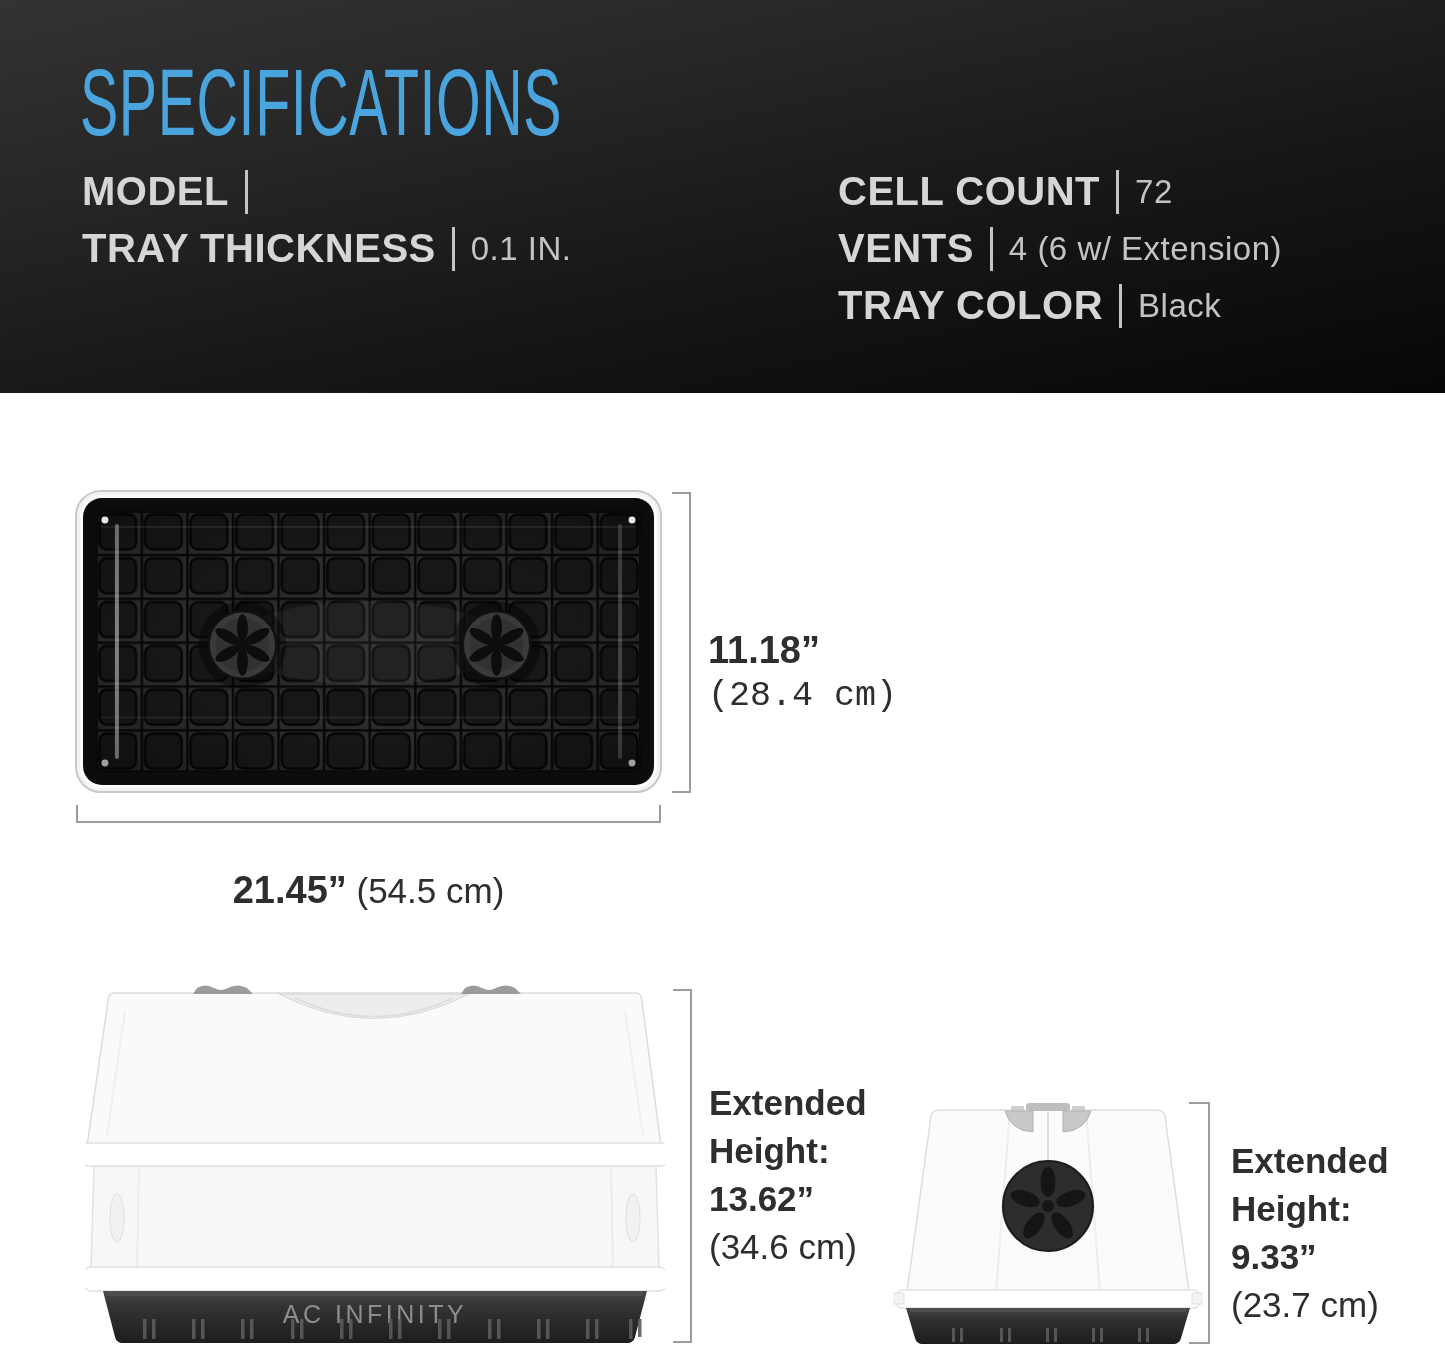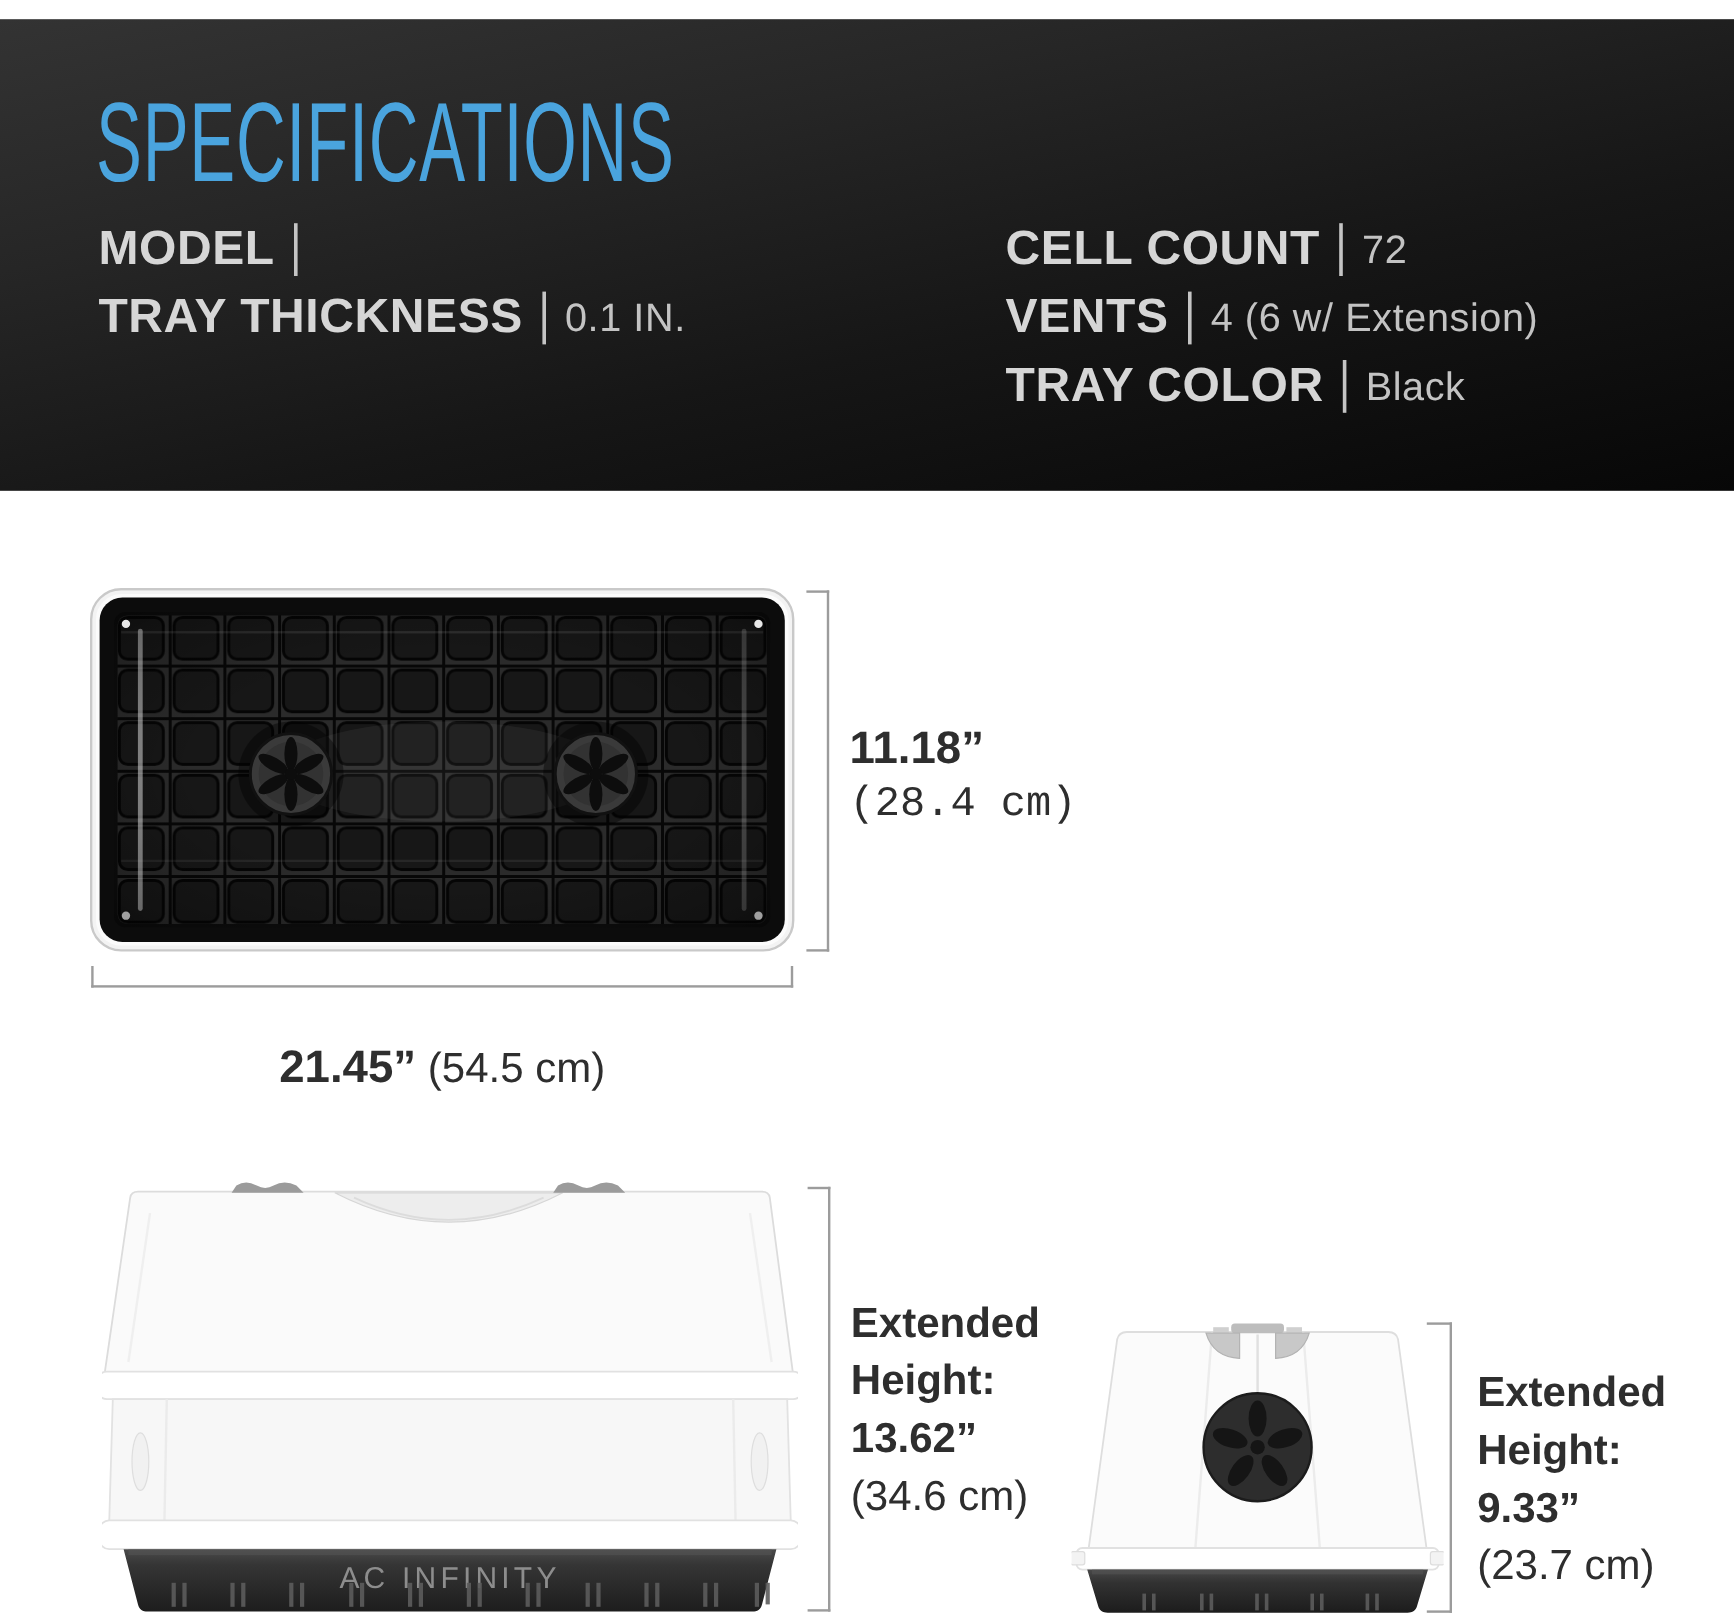--- a/index.html
+++ b/index.html
@@ -5,21 +5,21 @@
   * { box-sizing: border-box; margin: 0; padding: 0; }
   html, body { background: #ffffff; }
   body { font-family: "Liberation Sans", sans-serif; }
   #stage {
     position: relative; width: 1445px; height: 1350px;
     background: #ffffff; overflow: hidden;
   }
 
   
   .hero {
-    position: absolute; left: 0; top: 16px; width: 1445px; height: 393px;
+    position: absolute; left: 0; top: 0; width: 1445px; height: 393px;
     background: linear-gradient(168deg, #333333 0%, #262626 30%, #161616 62%, #070707 100%);
     text-align: center;
   }
   .hero-title {
     position: absolute; left: 80px; top: 56px;
     font-size: 94px; line-height: 1; font-weight: 400;
     color: #4AA4DE; letter-spacing: 1px; white-space: nowrap;
     transform: scaleX(0.61); transform-origin: left top;
   }
   .spec-col { position: absolute; top: 163px; }
@@ -33,21 +33,21 @@
   
   .bracket { position: absolute; border: 0 solid #9c9c9c; }
   #br-tray-h { left: 672px; top: 492px; width: 19px;  height: 301px; border-top-width: 2px; border-right-width: 2px; border-bottom-width: 2px; }
   #br-tray-w { left: 76px;  top: 805px; width: 585px; height: 18px;  border-left-width: 2px; border-right-width: 2px; border-bottom-width: 2px; }
   #br-ext    { left: 673px; top: 989px; width: 19px;  height: 354px; border-top-width: 2px; border-right-width: 2px; border-bottom-width: 2px; }
   #br-std    { left: 1189px; top: 1102px; width: 21px; height: 242px; border-top-width: 2px; border-right-width: 2px; border-bottom-width: 2px; }
 
   
   .dim { position: absolute; color: #2e2e2e; }
   #dim-tray-h { left: 708px; top: 601px; line-height: 46px; }
-  #dim-tray-h .in { font-size: 38px; font-weight: bold; display: block; }
+  #dim-tray-h .in { font-size: 38px; font-weight: bold; display: block; margin-top: 26px; }
   #dim-tray-h .cm { font-size: 35px; display: block; font-family: Liberation Mono, monospace; }
   #dim-tray-w { left: 76px; top: 841px; width: 585px; text-align: center; font-size: 35px; margin-top: 28px; }
   #dim-tray-w .in { font-size: 38px; font-weight: bold; }
   #dim-ext { left: 709px; top: 1079px; line-height: 48px; font-size: 35px; }
   #dim-std { left: 1231px; top: 1137px; line-height: 48px; font-size: 35px; }
   .dim .line { display: block; }
   .dim .line.bold { font-weight: bold; }
 
   
   .tray-top {

